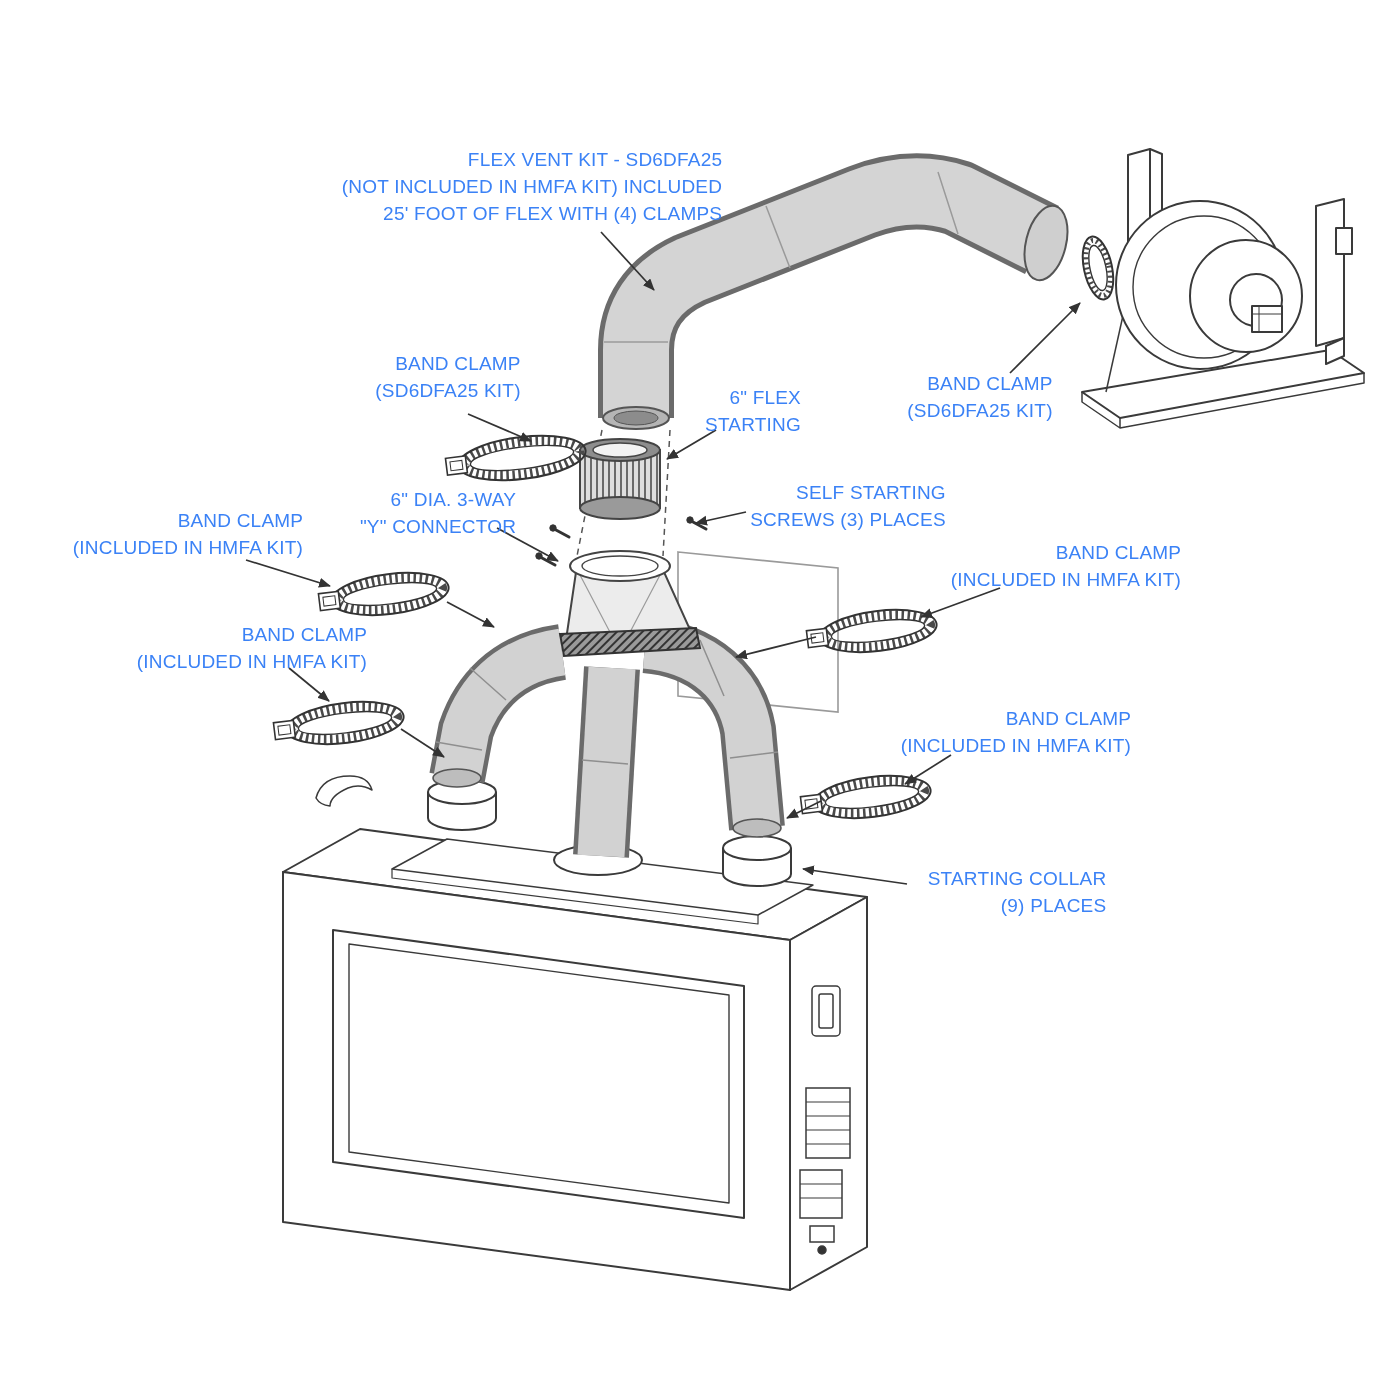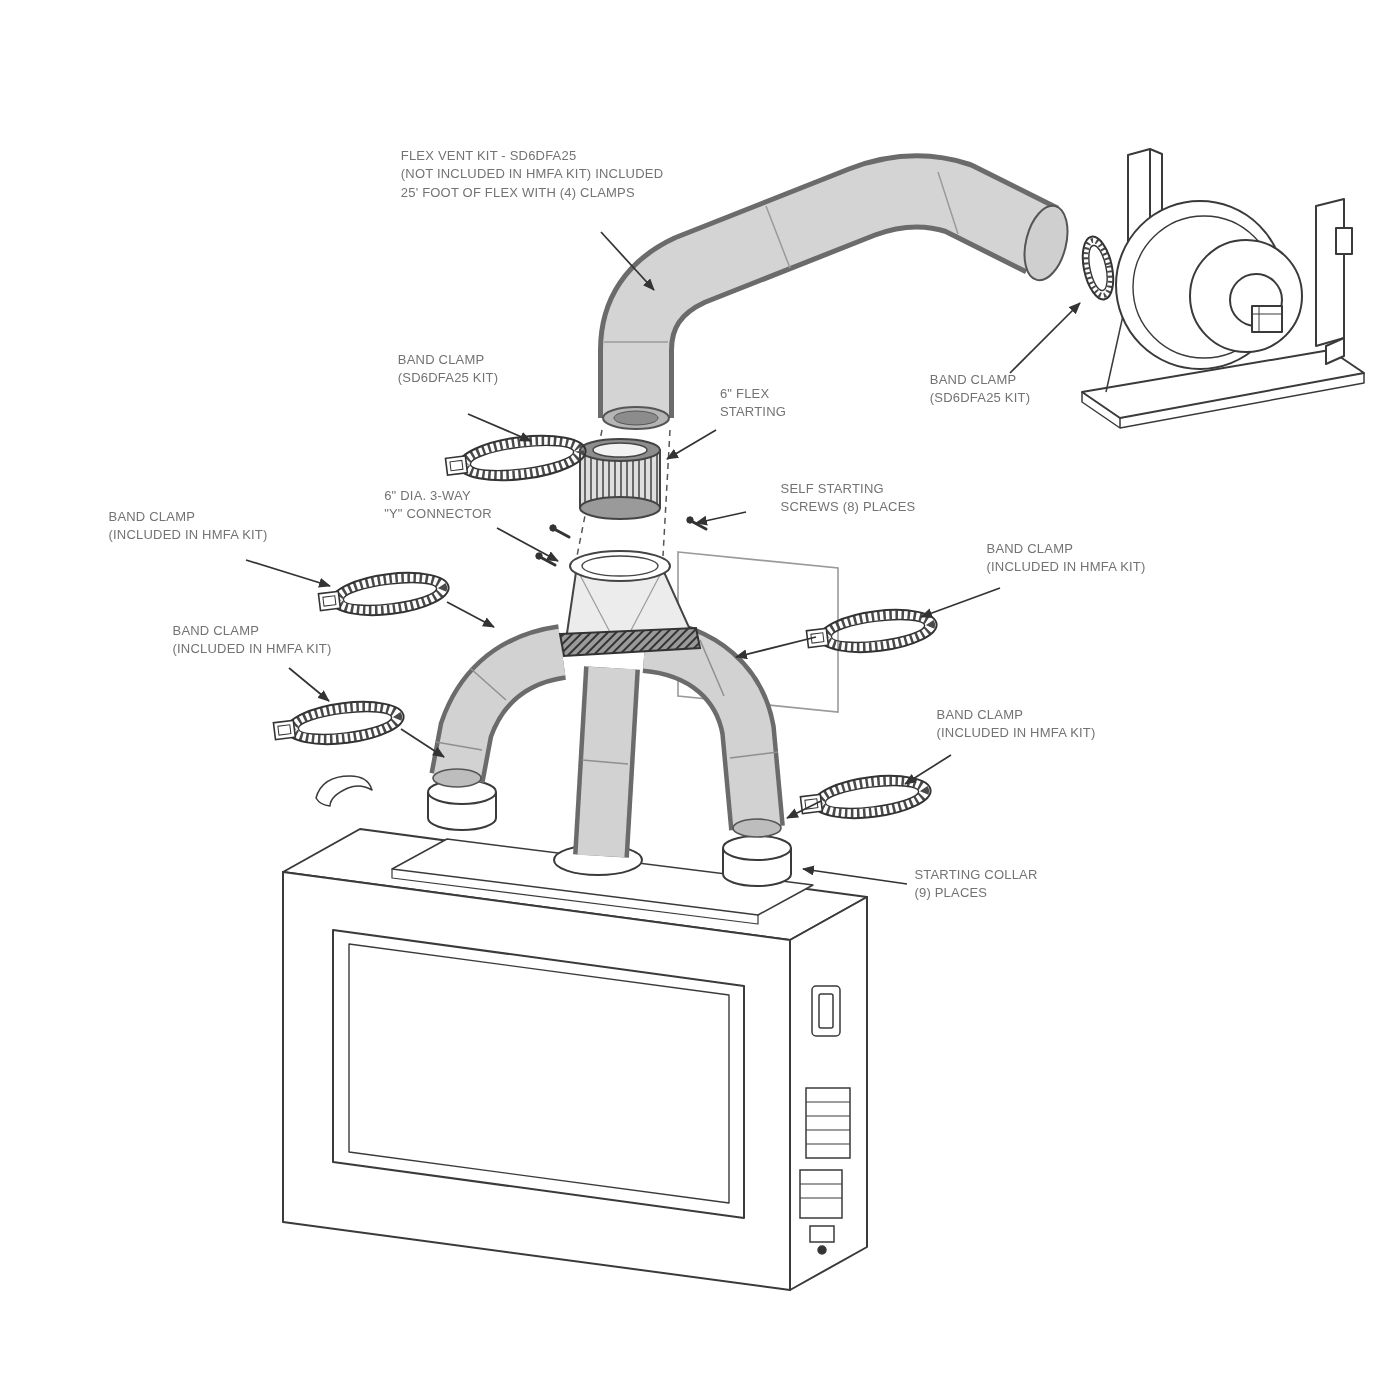--- a/index.html
+++ b/index.html
@@ -7,25 +7,25 @@
     position:relative;
     width:1400px;height:1400px;
     background:#ffffff;
     overflow:hidden;
     font-family:"Liberation Sans", sans-serif;
   }
   .stage svg{position:absolute;left:0;top:0;}
   .lbl{
     position:absolute;
     transform:translateX(-50%);
-    text-align:left;
-    font-size:13px;
+    text-align:right;
+    font-size:19px;
     line-height:1.42;
     letter-spacing:0.2px;
-    color:#737373;
+    color:#3b82f6;
     white-space:nowrap;
   }
   .lbl span{display:block;}
 </style>
 </head>
 <body>
 
 <div class="stage">
 
 <svg width="1400" height="1400" viewBox="0 0 1400 1400">
@@ -241,36 +241,36 @@
   <span>(INCLUDED IN HMFA KIT)</span>
 </div>
 
 <div class="lbl" style="left:438px; top:487px;">
   <span>6" DIA. 3-WAY</span>
   <span>"Y" CONNECTOR</span>
 </div>
 
 <div class="lbl" style="left:848px; top:480px;">
   <span>SELF STARTING</span>
-  <span>SCREWS (8) PLACES</span>
+  <span>SCREWS (3) PLACES</span>
 </div>
 
 <div class="lbl" style="left:1066px; top:540px;">
   <span>BAND CLAMP</span>
   <span>(INCLUDED IN HMFA KIT)</span>
 </div>
 
 <div class="lbl" style="left:252px; top:622px;">
   <span>BAND CLAMP</span>
   <span>(INCLUDED IN HMFA KIT)</span>
 </div>
 
 <div class="lbl" style="left:1016px; top:706px;">
   <span>BAND CLAMP</span>
   <span>(INCLUDED IN HMFA KIT)</span>
 </div>
 
-<div class="lbl" style="left:976px; top:866px;">
+<div class="lbl" style="left:1017px; top:866px;">
   <span>STARTING COLLAR</span>
   <span>(9) PLACES</span>
 </div>
 
 </div>
 
 </body></html>

